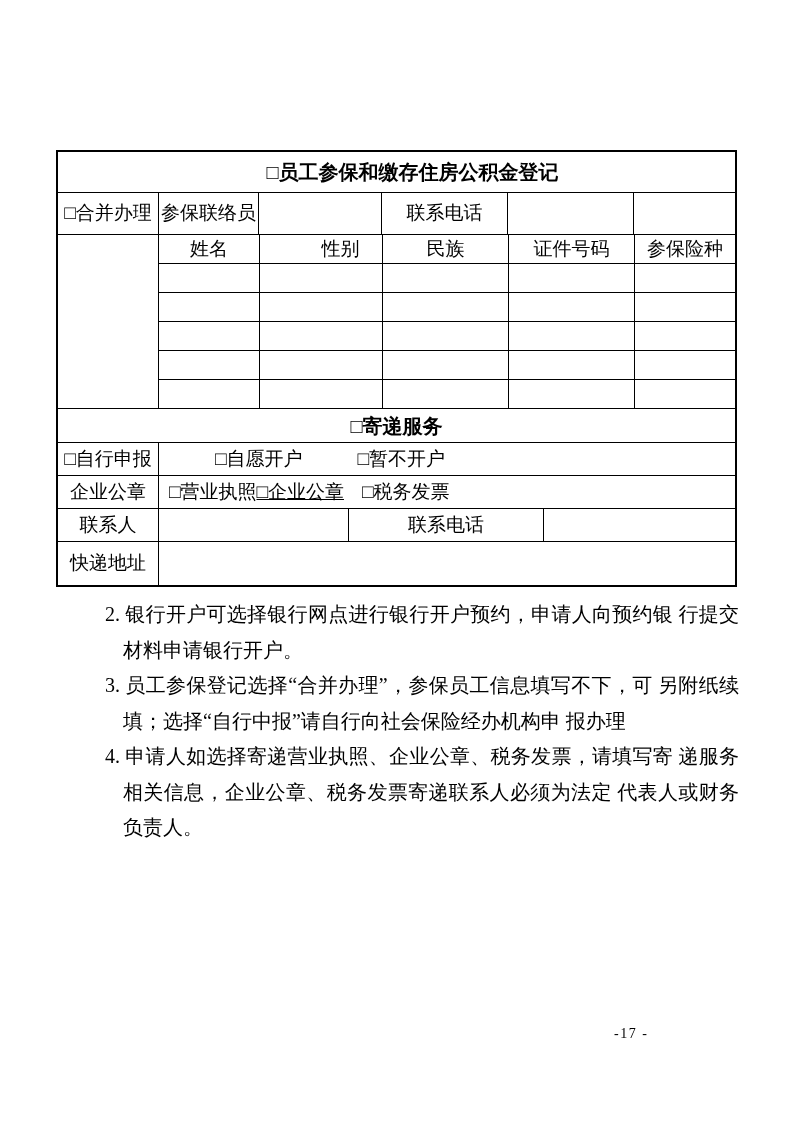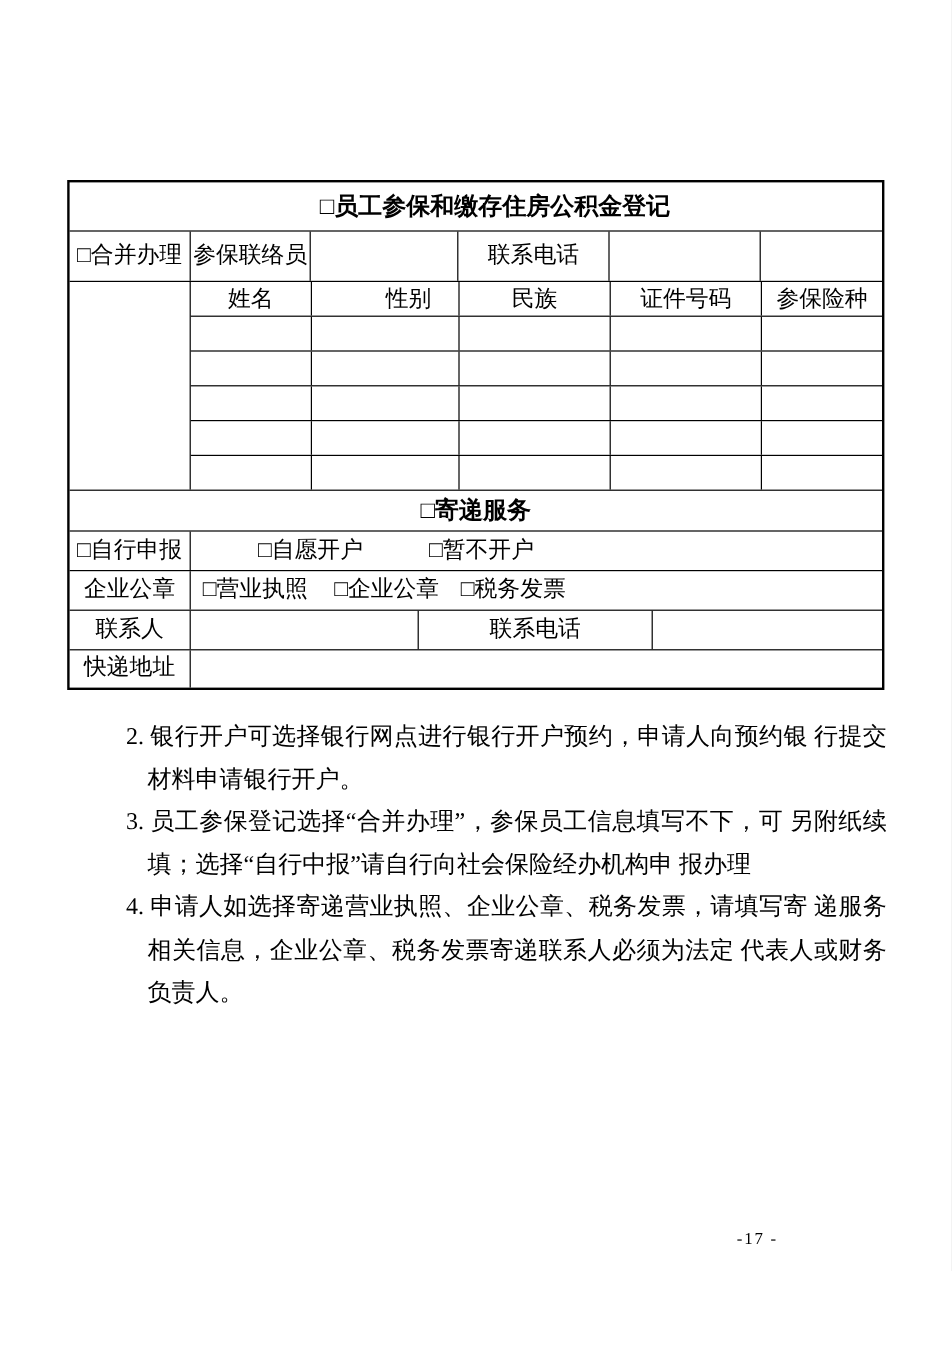--- a/index.html
+++ b/index.html
@@ -134,33 +134,33 @@
       <div class="cell left-start" style="flex:1;">
         <span class="opt" style="margin-left:56px;">□自愿开户</span>
         <span class="opt" style="margin-left:55px;">□暂不开户</span>
       </div>
     </div>
 
     <div class="trow" style="height:33px;">
       <div class="cell nb" style="width:100px;">企业公章</div>
       <div class="cell left-start" style="flex:1;">
         <span class="opt" style="margin-left:10px;">□营业执照</span>
-        <span class="opt" style="margin-left:22px;">□企业公章</span>
+        <span class="opt" style="text-decoration:underline;">□企业公章</span>
         <span class="opt" style="margin-left:18px;">□税务发票</span>
       </div>
     </div>
 
     <div class="trow" style="height:33px;">
       <div class="cell nb" style="width:100px;">联系人</div>
       <div class="cell" style="width:190px;"></div>
       <div class="cell" style="width:195px;">联系电话</div>
       <div class="cell" style="flex:1;"></div>
     </div>
 
-    <div class="trow" style="height:32px;">
+    <div class="trow" style="height:44px;">
       <div class="cell nb" style="width:100px;">快递地址</div>
       <div class="cell" style="flex:1;"></div>
     </div>
 
   </div>
 
   <div class="notes">
     <div class="note-item sub">
       <span>2.</span>
       <span>银行开户可选择银行网点进行银行开户预约，申请人向预约银 行提交材料申请银行开户。</span>

